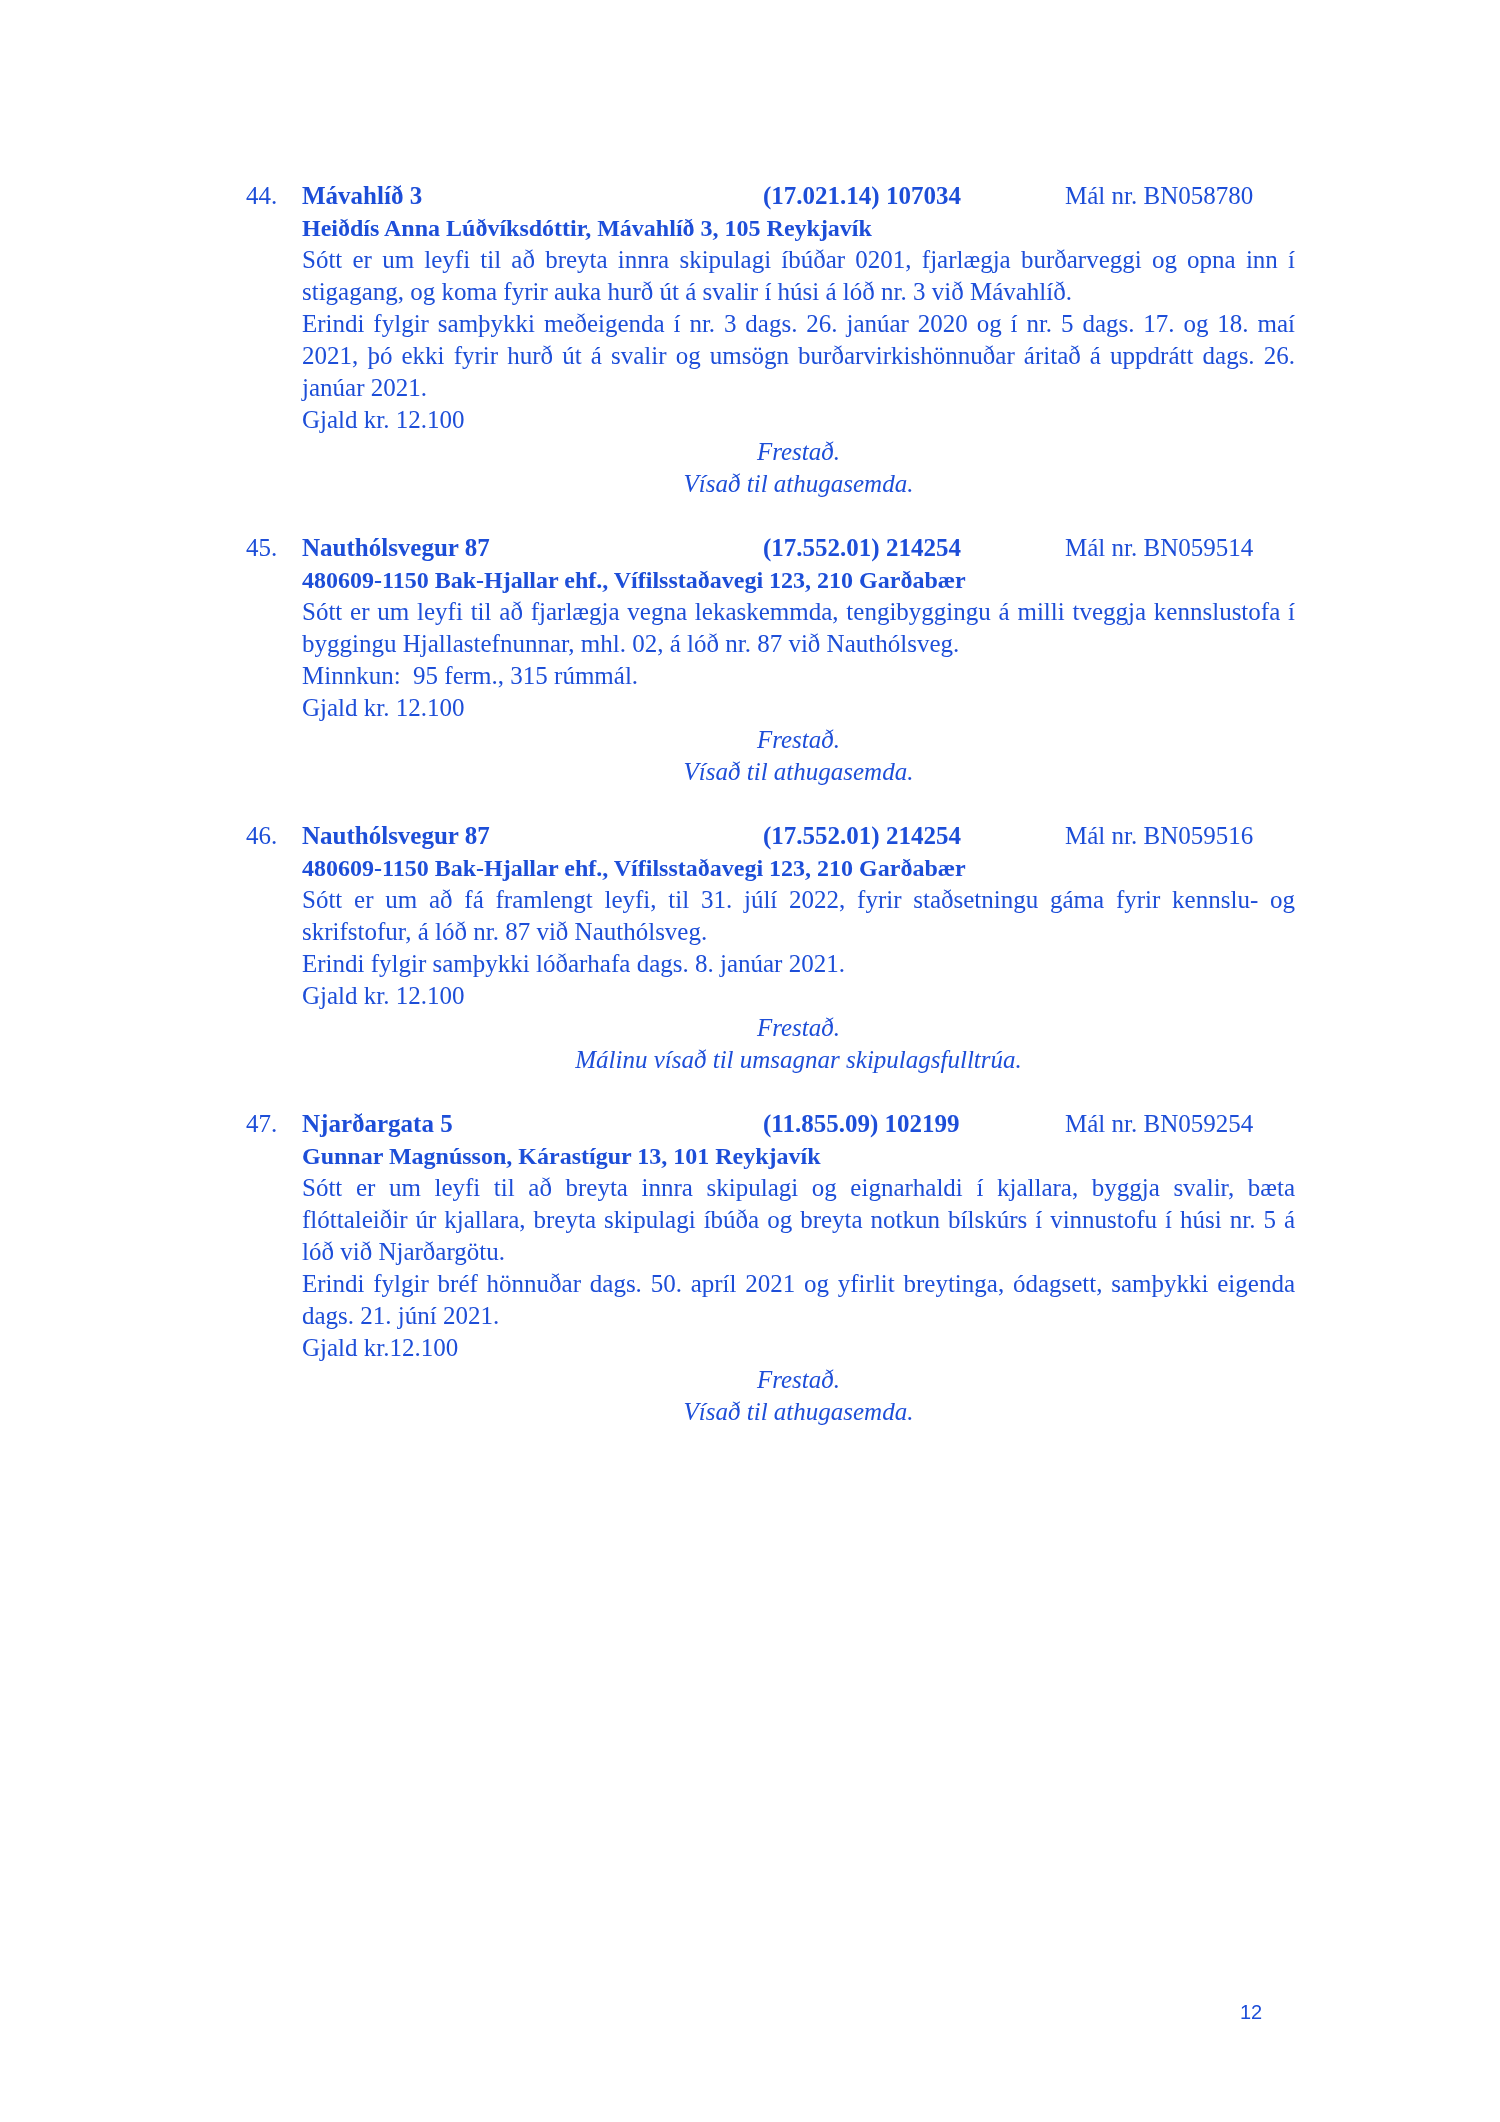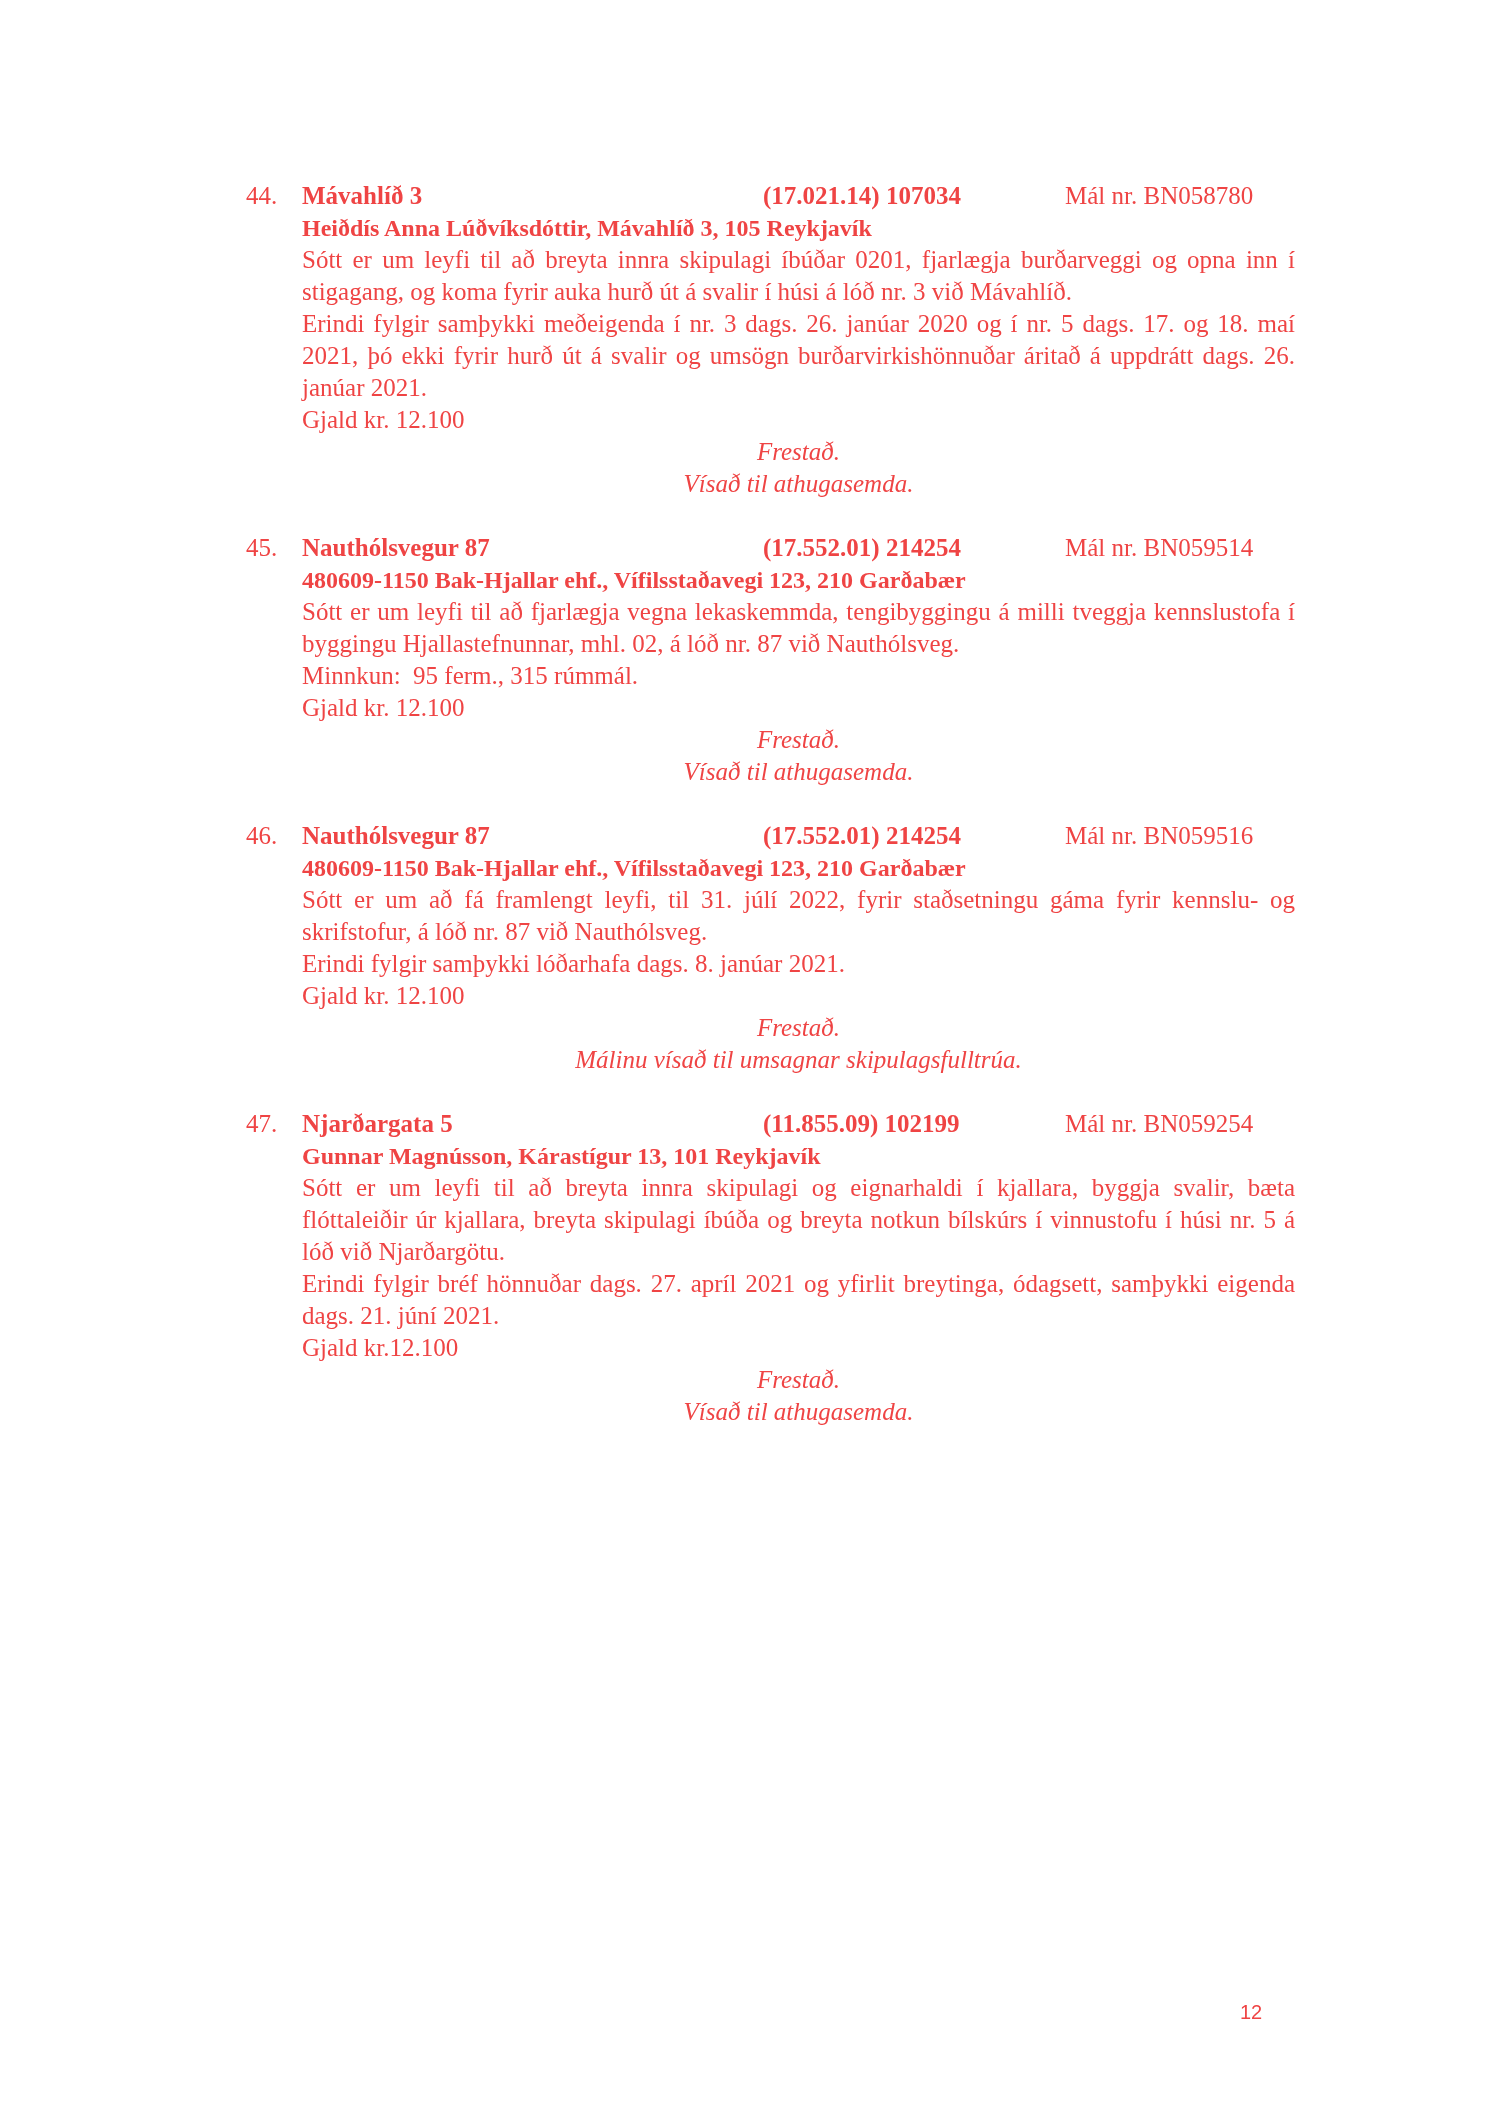--- a/index.html
+++ b/index.html
@@ -6,21 +6,21 @@
   html, body { background: #ffffff; }
   .page {
     position: relative;
     width: 1500px;
     height: 2122px;
     background: #ffffff;
     overflow: hidden;
     font-family: "Liberation Serif", serif;
     font-size: 25px;
     line-height: 32px;
-    color: #ef4444;
+    color: #1d4ed8;
   }
   .case-list {
     position: absolute;
     left: 302px;
     top: 180px;
     width: 993px;
   }
   .case-item { position: relative; margin-bottom: 32px; }
   .case-header { position: relative; white-space: nowrap; }
   .case-number { position: absolute; left: -56px; top: 0; }
@@ -69,20 +69,20 @@
         <p class="par justify">Sótt er um að fá framlengt leyfi, til 31. júlí 2022, fyrir staðsetningu gáma fyrir kennslu- og skrifstofur, á lóð nr. 87 við Nauthólsveg.</p>
         <p class="par plain">Erindi fylgir samþykki lóðarhafa dags. 8. janúar 2021.</p>
         <p class="par plain">Gjald kr. 12.100</p>
         <p class="par italic">Frestað.</p>
         <p class="par italic">Málinu vísað til umsagnar skipulagsfulltrúa.</p>
       </section>
       <section class="case-item">
         <div class="case-header"><span class="case-number">47.</span><span class="case-address">Njarðargata 5</span><span class="case-ref">(11.855.09) 102199</span><span class="case-mal">Mál nr. BN059254</span></div>
         <div class="case-owner">Gunnar Magnússon, Kárastígur 13, 101 Reykjavík</div>
         <p class="par justify">Sótt er um leyfi til að breyta innra skipulagi og eignarhaldi í kjallara, byggja svalir, bæta flóttaleiðir úr kjallara, breyta skipulagi íbúða og breyta notkun bílskúrs í vinnustofu í húsi nr. 5 á lóð við Njarðargötu.</p>
-        <p class="par justify">Erindi fylgir bréf hönnuðar dags. 27. apríl 2021 og yfirlit breytinga, ódagsett, samþykki eigenda dags. 21. júní 2021.</p>
+        <p class="par justify">Erindi fylgir bréf hönnuðar dags. 50. apríl 2021 og yfirlit breytinga, ódagsett, samþykki eigenda dags. 21. júní 2021.</p>
         <p class="par plain">Gjald kr.12.100</p>
         <p class="par italic">Frestað.</p>
         <p class="par italic">Vísað til athugasemda.</p>
       </section>
     </div>
   <div class="page-number">12</div>
 </div>
 
 </body></html>

